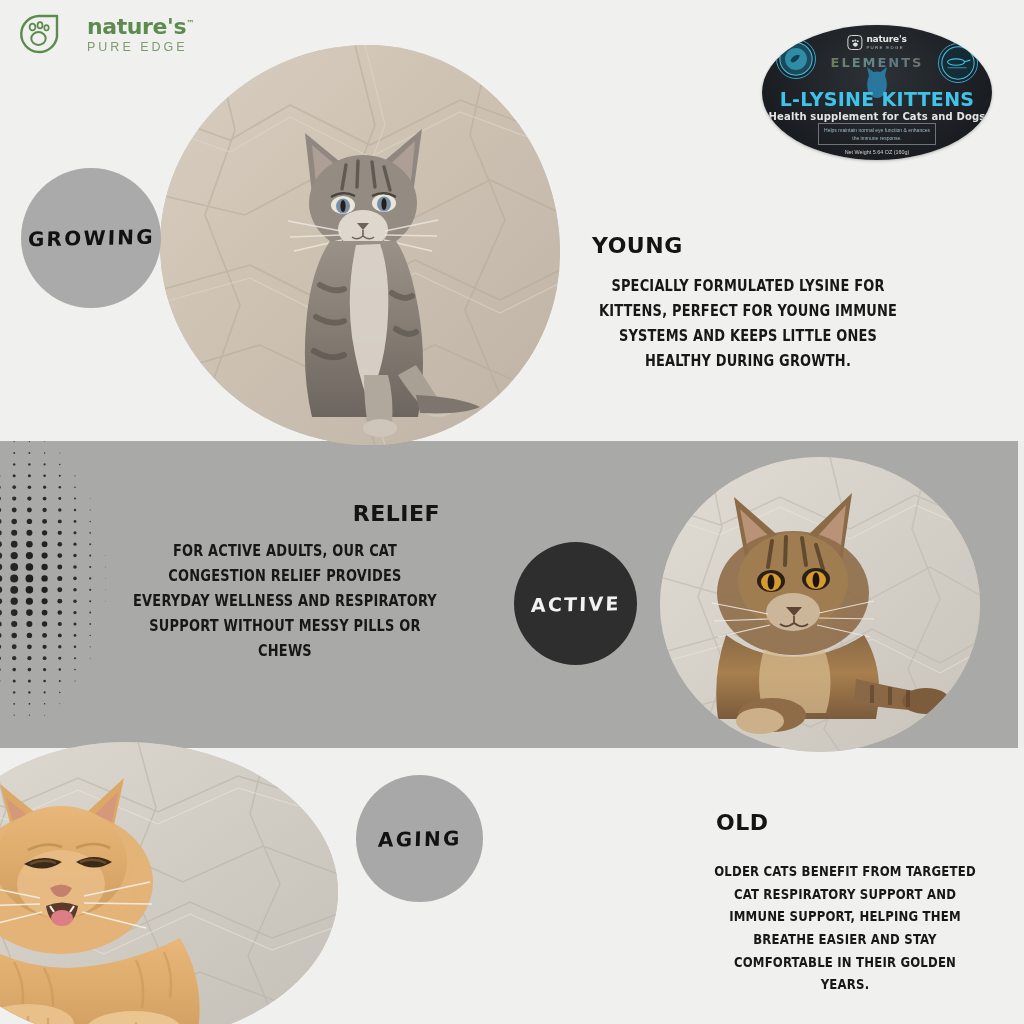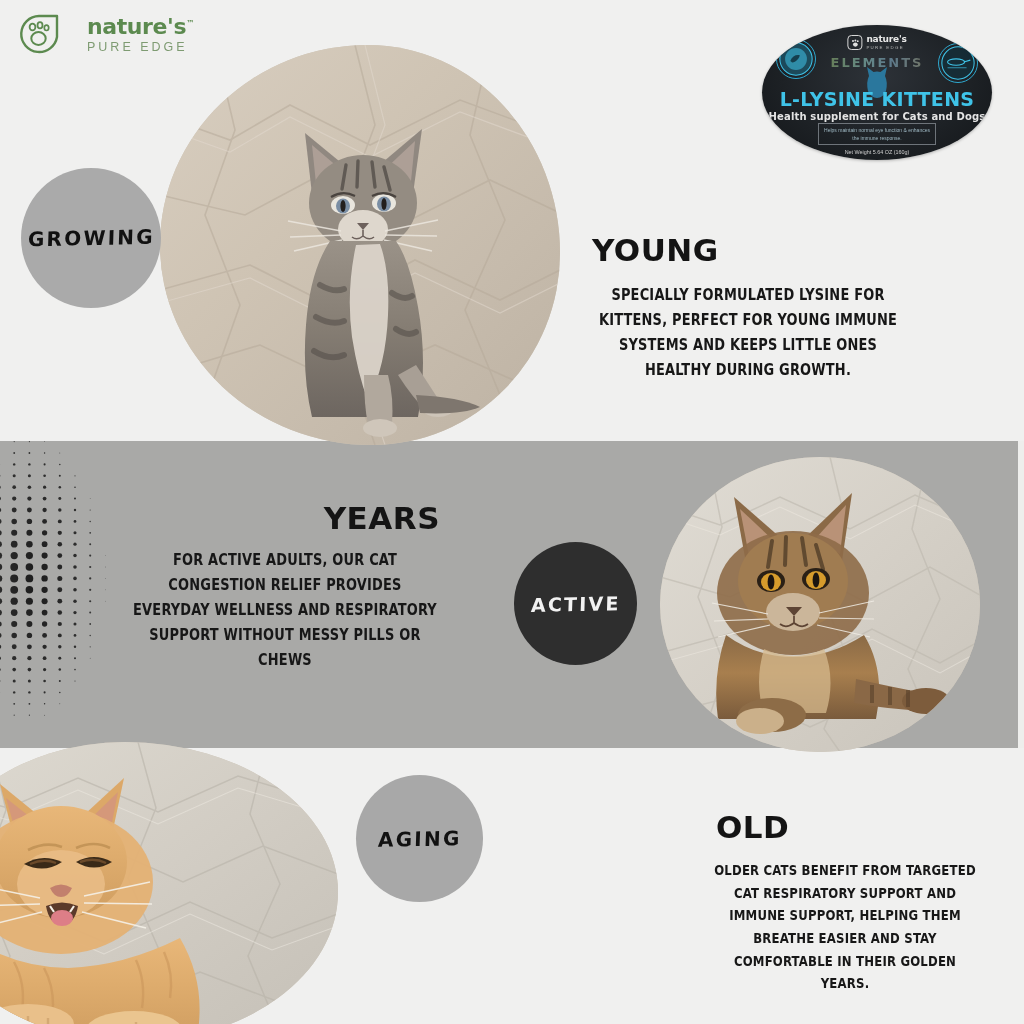--- a/index.html
+++ b/index.html
@@ -262,21 +262,21 @@
     color: #111;
     font-size: 20px;
   }
   .badge span { transform: skewX(-3deg) rotate(-1.2deg); display: inline-block; }
 
   
   .section { position: absolute; }
   .sec-heading {
     font-family: "DejaVu Sans", sans-serif;
     font-weight: 700;
-    font-size: 31px;
+    font-size: 22px;
     color: #141414;
     letter-spacing: .5px;
     line-height: 1;
   }
   .sec-body {
     font-family: "DejaVu Sans Condensed", "DejaVu Sans", sans-serif;
     font-weight: 700;
     font-size: 15.5px;
     line-height: 1.62;
     color: #171717;
@@ -298,21 +298,21 @@
     text-align: center;
   }
   .sec-adult .sec-heading { text-align: right; margin-bottom: 14px; padding-right: 10px; }
   .sec-adult .sec-body { transform-origin: center; }
 
   .sec-old {
     left: 700px; top: 812px;
     width: 290px;
     text-align: center;
   }
-  .sec-old .sec-heading { text-align: left; margin-bottom: 16px; padding-left: 16px; }
+  .sec-old .sec-heading { text-align: left; margin-bottom: 26px; padding-left: 16px; }
   .sec-old .sec-body { font-size: 14px; line-height: 1.62; transform-origin: center; }
 </style>
 </head>
 <body>
 
 <div class="canvas">
 
   <div class="gray-band"></div>
   <div class="gray-band-right-edge"></div>
 
@@ -753,21 +753,21 @@
         </g>
       </g>
     </svg>
   </div>
 
   <div class="badge badge-active">
     <span>ACTIVE</span>
   </div>
 
   <div class="section sec-adult">
-    <div class="sec-heading">YEARS</div>
+    <div class="sec-heading">RELIEF</div>
     <div class="sec-body">FOR ACTIVE ADULTS, OUR CAT CONGESTION RELIEF PROVIDES EVERYDAY WELLNESS AND RESPIRATORY SUPPORT WITHOUT MESSY PILLS OR CHEWS</div>
   </div>
 
   <div class="photo photo-old">
     <svg viewBox="0 0 410 300" xmlns="http://www.w3.org/2000/svg" preserveAspectRatio="xMidYMid slice">
       <defs>
         <linearGradient id="kraft3" x1="0" y1="0" x2="1" y2="1">
           <stop offset="0%" stop-color="#dedad1"></stop>
           <stop offset="50%" stop-color="#d2cdc4"></stop>
           <stop offset="100%" stop-color="#c5c0b7"></stop>

